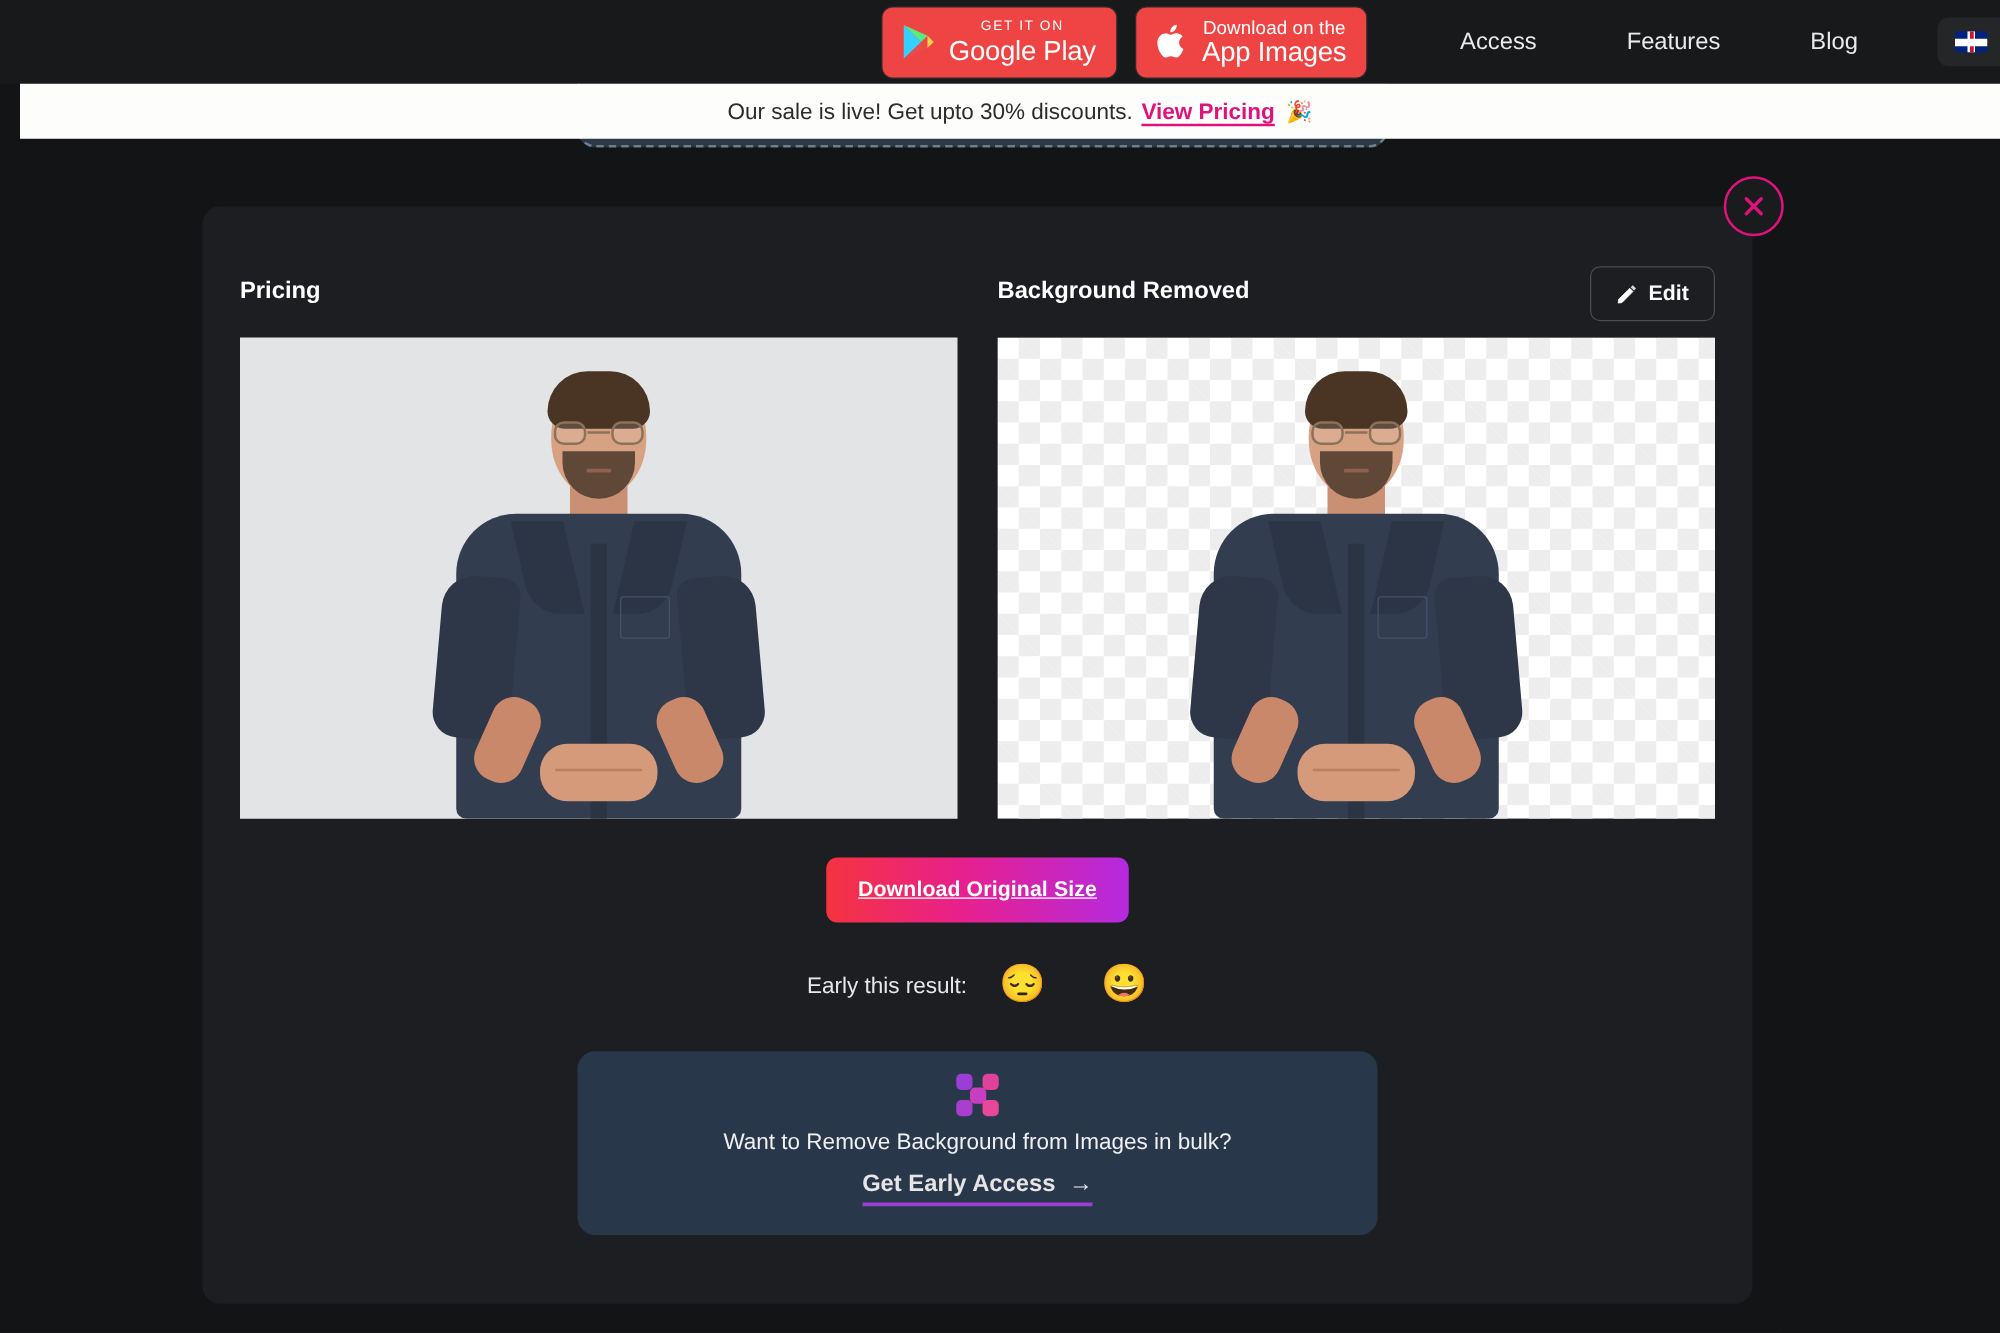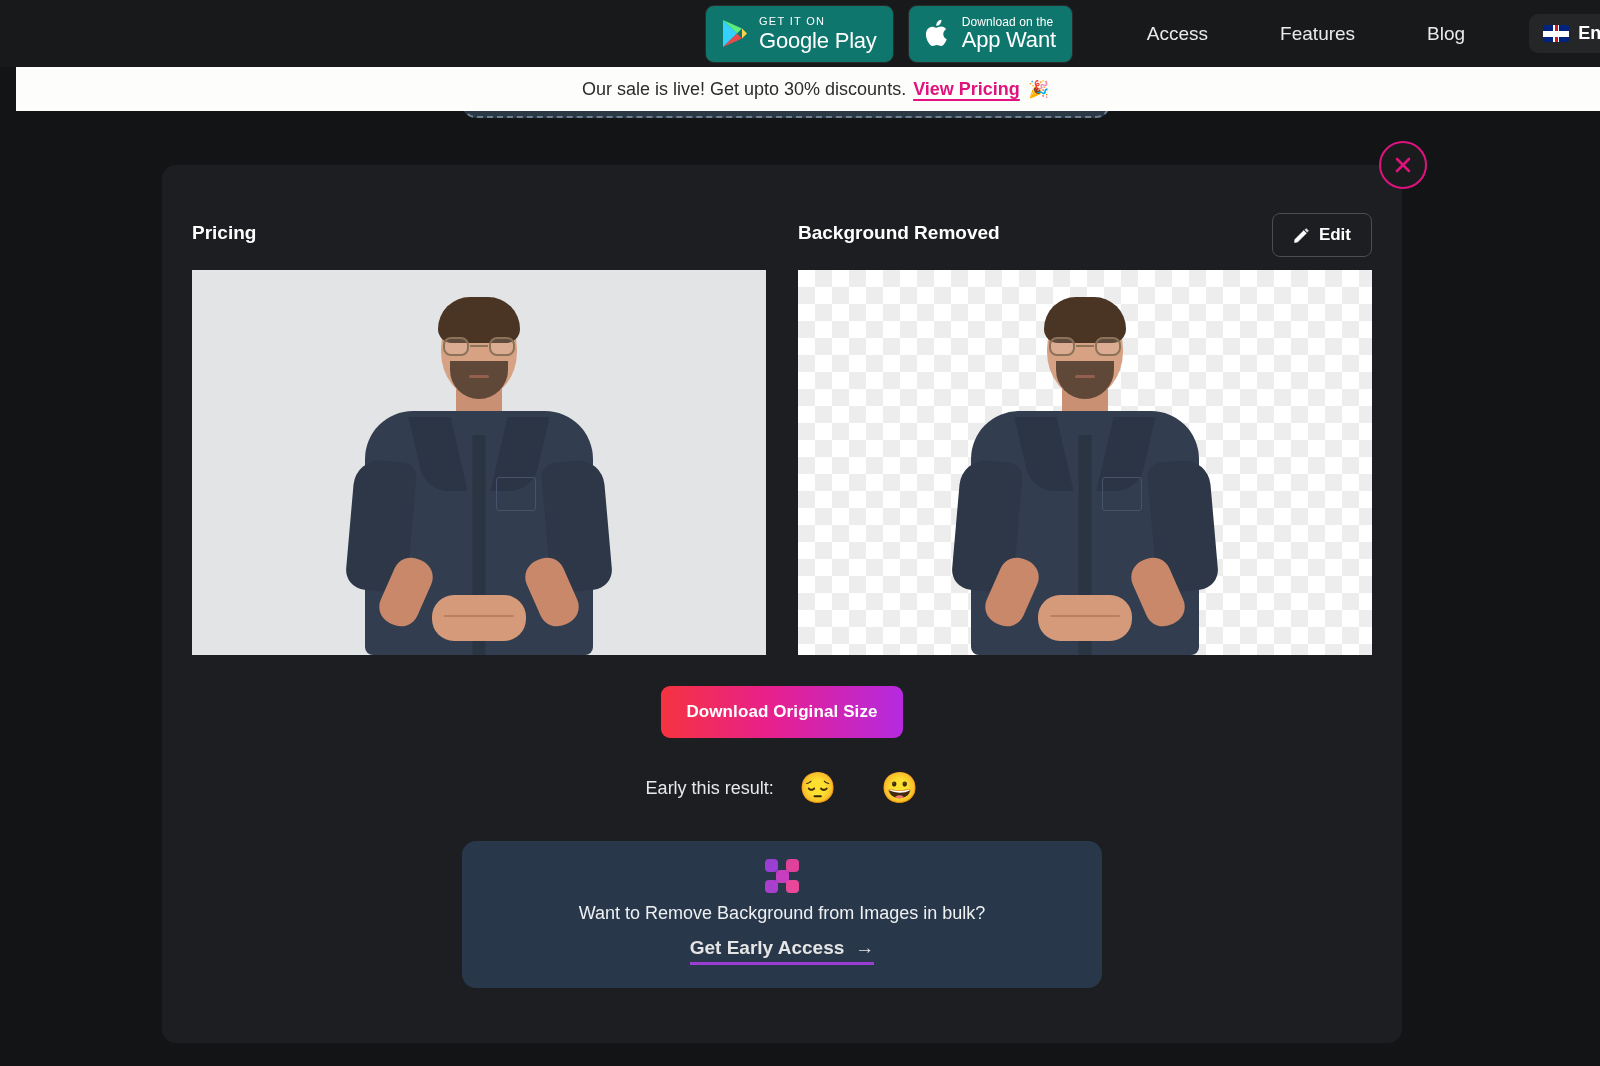--- a/index.html
+++ b/index.html
@@ -56,46 +56,47 @@
     height: 67px;
     background: #18191b;
     display: flex;
     align-items: center;
     z-index: 20;
   }
   .topbar-spacer { flex: 0 0 705px; }
 
   .store-badge {
     height: 58px;
-    background: #0f766e;
+    background: #ef4444;
     border-radius: 9px;
     display: flex;
     align-items: center;
     padding: 0 16px;
     margin-right: 14px;
     cursor: pointer;
     border: 1px solid #2a2a2a;
+    text-align: center;
   }
   .badge-icon { flex: 0 0 auto; margin-right: 11px; display: flex; }
   .badge-txt { display: flex; flex-direction: column; justify-content: center; line-height: 1; }
   .badge-small {
     font-size: 11px;
     letter-spacing: 1.3px;
     color: #ffffff;
     margin-bottom: 3px;
     white-space: nowrap;
   }
   .badge-small.cap { text-transform: uppercase; }
   .badge-big {
     font-size: 22px;
     color: #ffffff;
     white-space: nowrap;
     letter-spacing: -0.2px;
   }
-  .badge-apple-small { font-size: 12px; letter-spacing: .1px; margin-bottom: 1px; }
+  .badge-apple-small { font-size: 15px; letter-spacing: .1px; margin-bottom: 1px; }
 
   .nav-links { display: flex; align-items: center; margin-left: 24px; }
   .nav-link {
     color: #e9eaec;
     font-size: 19px;
     text-decoration: none;
     padding: 8px 14px;
     margin: 0 22px;
     cursor: pointer;
     white-space: nowrap;
@@ -356,20 +357,21 @@
     height: 52px;
     border: none;
     border-radius: 9px;
     background: linear-gradient(90deg, #f5333f 0%, #e8208e 45%, #b52ae0 100%);
     color: #ffffff;
     font-size: 17px;
     font-weight: bold;
     font-family: "Liberation Sans", sans-serif;
     cursor: pointer;
     letter-spacing: .1px;
+    text-decoration: underline;
   }
 
   
   .rate-row {
     position: absolute;
     left: 0; top: 608px;
     width: 1240px;
     display: flex;
     align-items: center;
     justify-content: center;
@@ -457,21 +459,21 @@
 
   <div class="store-badge">
     <span class="badge-icon">
       <svg width="26" height="31" viewBox="0 0 26 31">
         <path fill="#ffffff" d="M18.3 16.2c0-3.3 2.7-4.9 2.8-5-1.5-2.2-3.9-2.5-4.7-2.6-2-.2-3.9 1.2-4.9 1.2-1 0-2.6-1.2-4.2-1.1-2.2.03-4.2 1.3-5.3 3.2-2.3 3.9-.6 9.7 1.6 12.9 1.1 1.6 2.4 3.3 4.1 3.2 1.6-.06 2.2-1 4.2-1 1.9 0 2.5 1 4.2 1 1.7-.03 2.8-1.6 3.9-3.2 1.2-1.8 1.7-3.6 1.7-3.7-.04-.02-3.3-1.3-3.4-4.9z"></path>
         <path fill="#ffffff" d="M15.1 5.9c.9-1.1 1.5-2.6 1.3-4.1-1.3.05-2.9.86-3.8 1.94-.8.95-1.5 2.5-1.3 3.96 1.4.11 2.9-.72 3.8-1.8z"></path>
       </svg>
     </span>
     <span class="badge-txt">
       <span class="badge-small badge-apple-small">Download on the</span>
-      <span class="badge-big">App Want</span>
+      <span class="badge-big">App Images</span>
     </span>
   </div>
 
   <nav class="nav-links">
     <a class="nav-link">Access</a>
     <a class="nav-link">Features</a>
     <a class="nav-link">Blog</a>
   </nav>
 
   <div class="lang-select">

